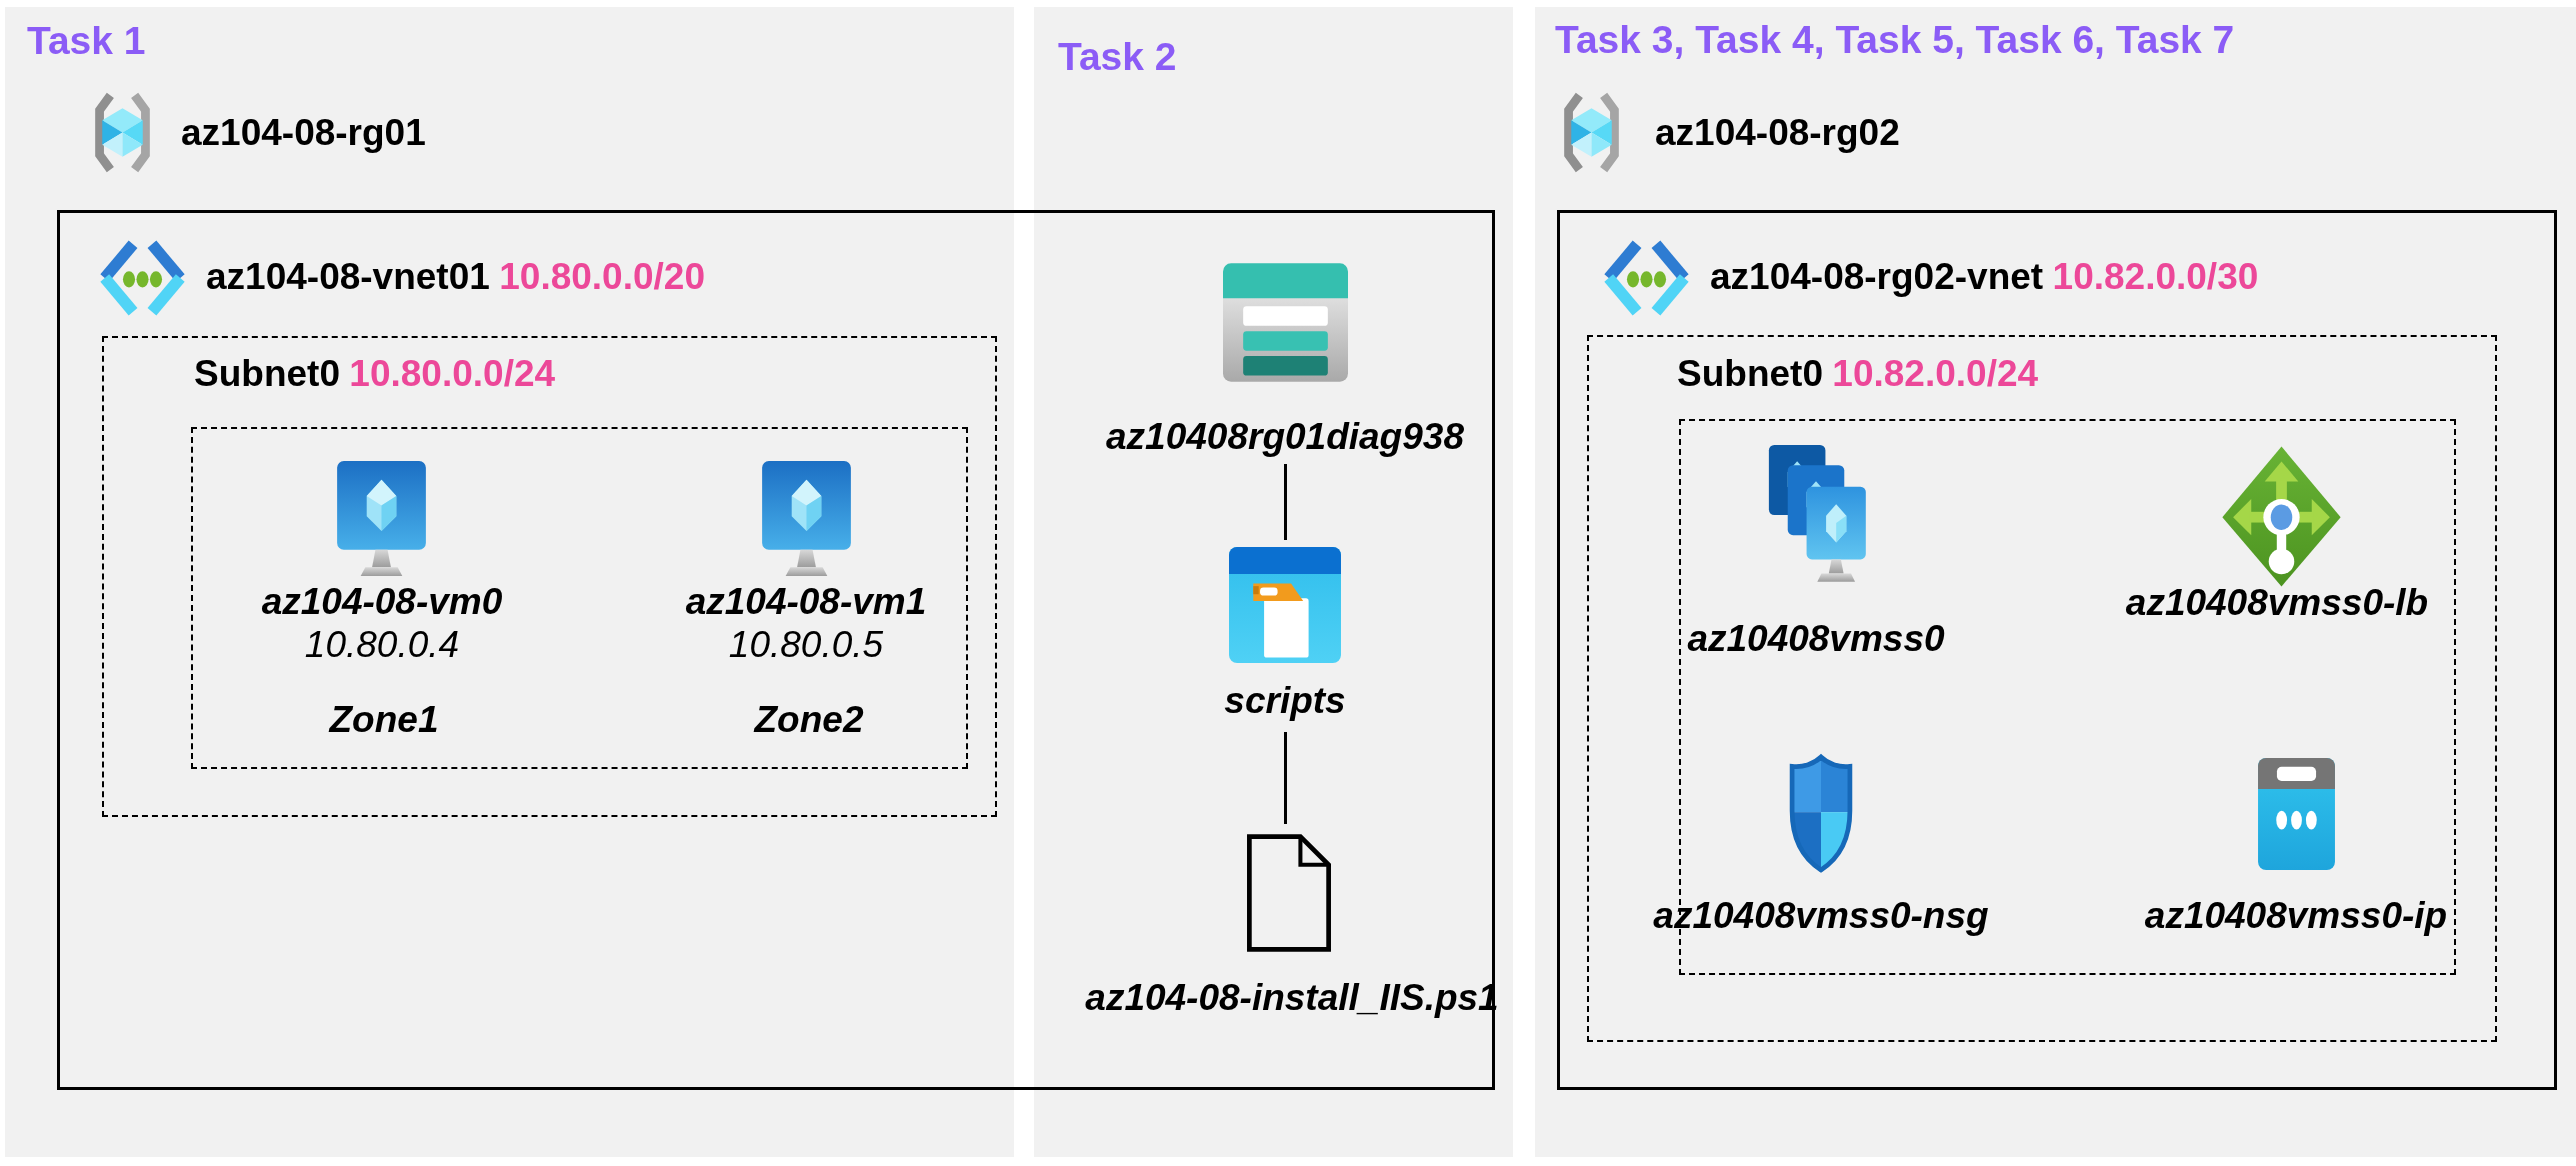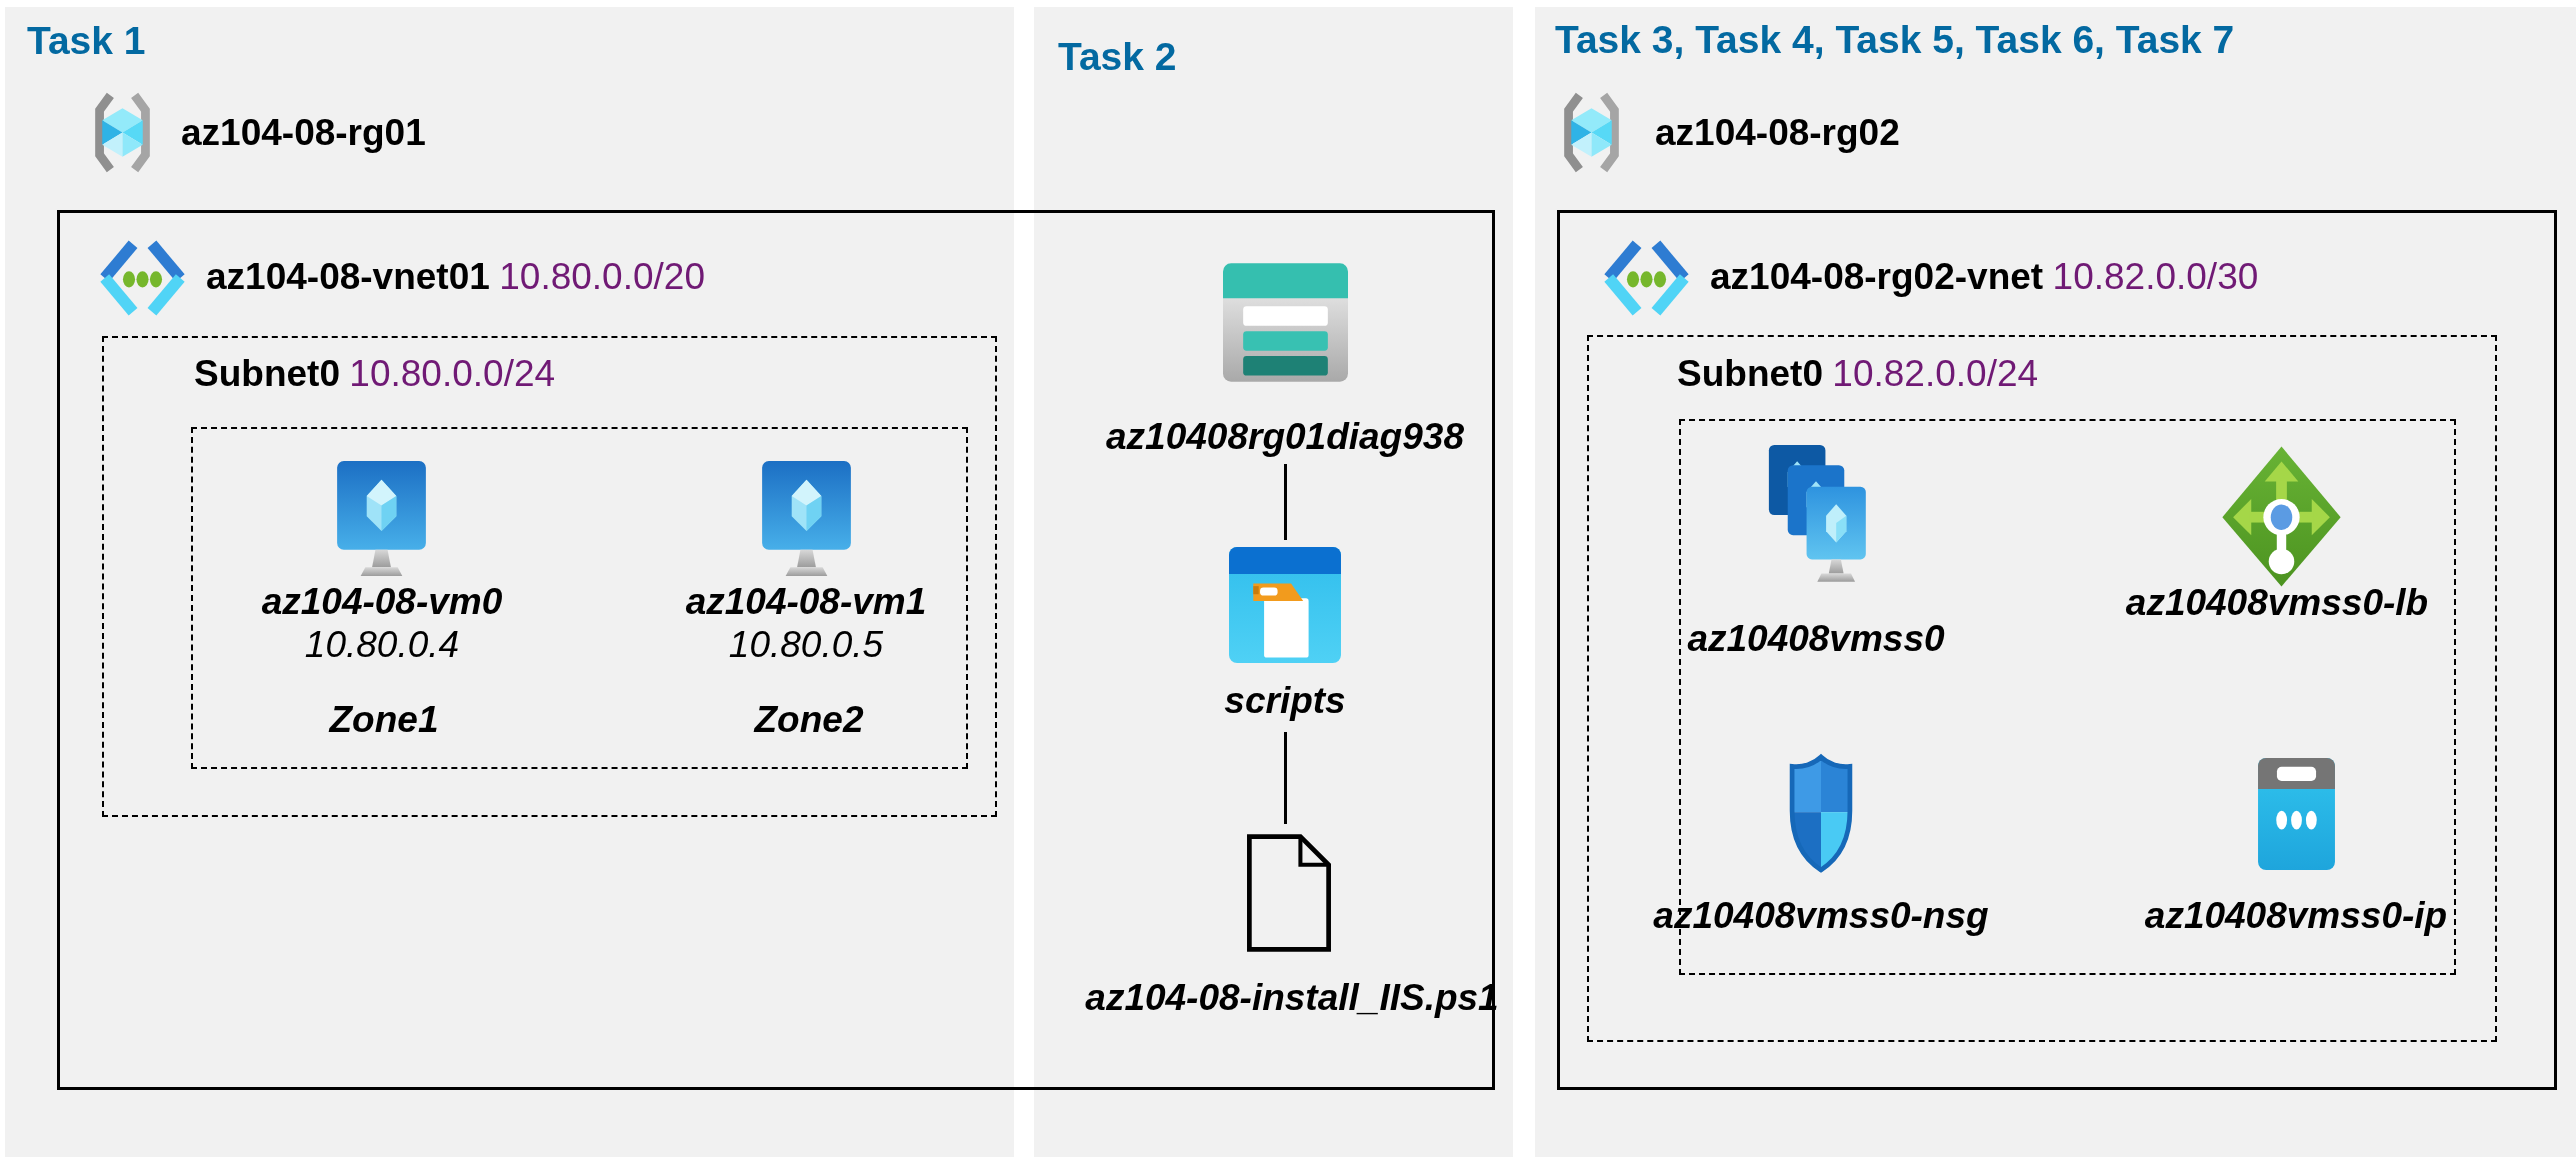--- a/index.html
+++ b/index.html
@@ -1,21 +1,21 @@
 <!DOCTYPE html>
 <html style="font-size:10.8px"><head>
 <meta charset="utf-8">
 <style>
   html,body{margin:0;padding:0;background:#ffffff;}
   body{width:2576px;height:1166px;position:relative;overflow:hidden;
        font-family:"Liberation Sans", sans-serif;}
   .panel{position:absolute;background:#F1F1F1;}
-  .hdr{position:absolute;font-size:39px;font-weight:bold;color:#0369a1;white-space:nowrap;}
+  .hdr{position:absolute;font-size:39px;font-weight:bold;color:#8b5cf6;white-space:nowrap;}
   .lbl{position:absolute;font-size:37px;font-weight:bold;color:#000;white-space:nowrap;}
-  .lbl .reg{font-weight:normal;color:#701a75;margin-left:9.4px;}
+  .lbl .reg{font-weight:bold;color:#ec4899;margin-left:9.4px;}
   .vpos{transform:translateY(-50%);text-align:right;}
   .cpos{transform:translate(-50%,-50%);text-align:center;font-style:italic;}
   .reg-only{font-weight:normal;color:#000000;}
   .solid-box{position:absolute;border:3.4px solid #000;box-sizing:border-box;}
   .dashed-box{position:absolute;border:2.7px dashed #000;box-sizing:border-box;}
   .icon{position:absolute;}
   .conn{position:absolute;width:2.7px;background:#000;}
 </style>
 </head>
 <body>

